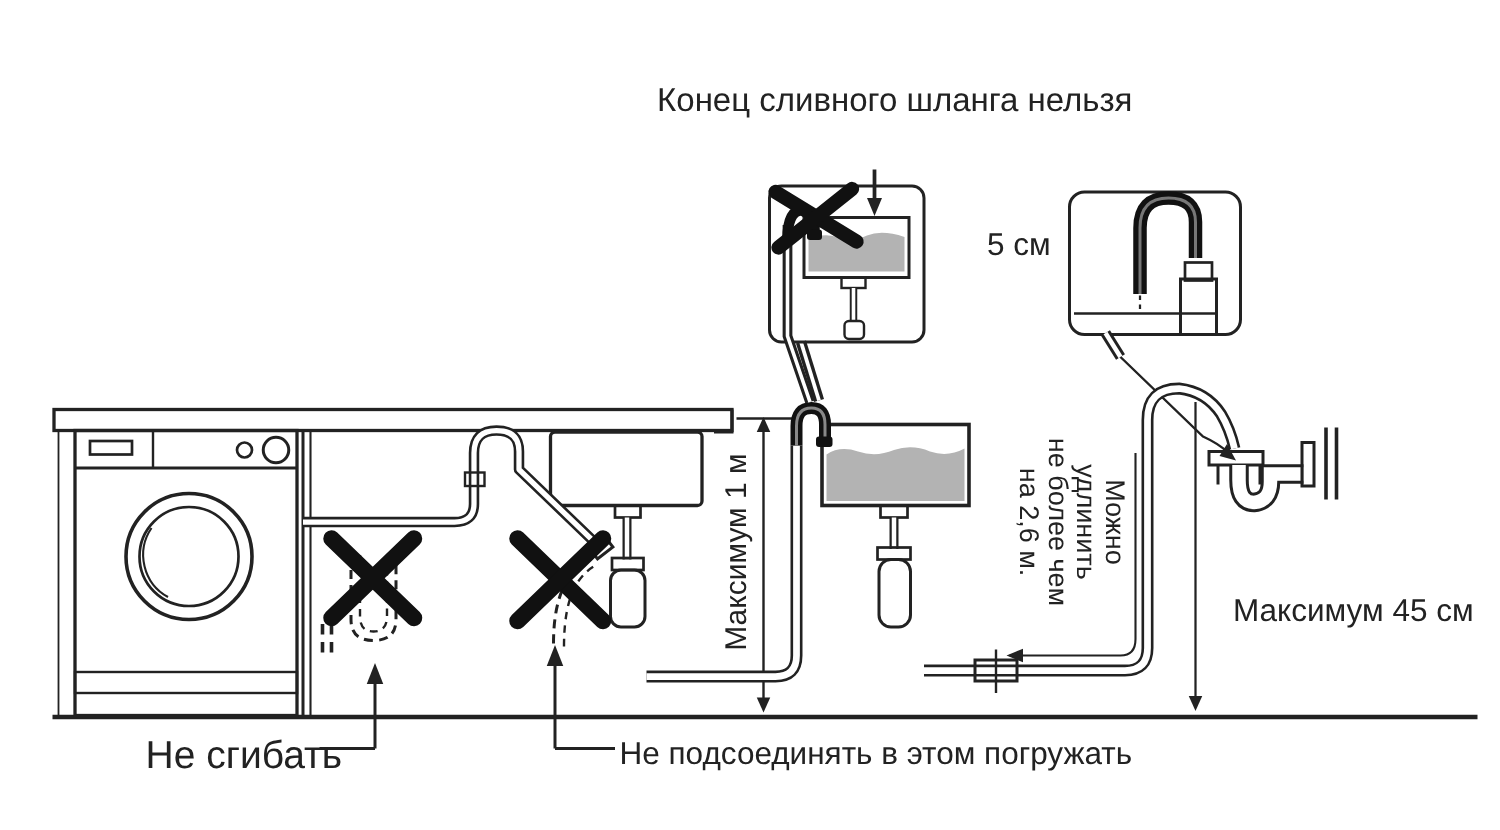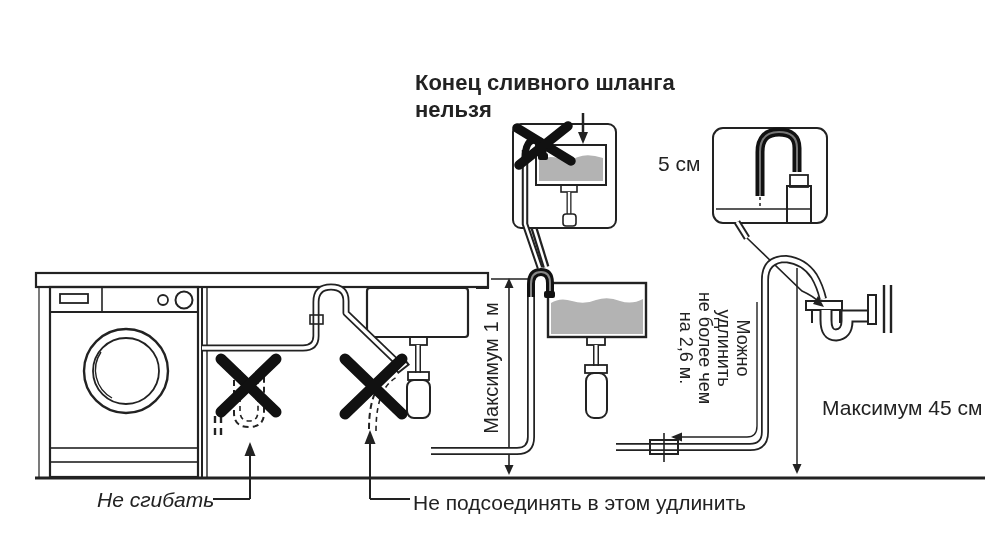--- a/index.html
+++ b/index.html
@@ -3,21 +3,21 @@
 <meta charset="utf-8">
 <style>
   :root{
     --ink:#222; --water:#b3b3b3; --sink-fill:#e3e3e3; --body-fill:#f1f1f1;
   }
   html,body{margin:0;padding:0;background:#fff;}
   #stage{position:relative;width:1000px;height:553px;background:#fff;overflow:hidden;
          font-family:"Liberation Sans","DejaVu Sans",sans-serif;color:var(--ink);}
   #stage svg{position:absolute;left:0;top:0;}
   .lbl{position:absolute;white-space:nowrap;color:var(--ink);font-weight:500;}
-  .title{font-size:22px;line-height:27px;text-align:left;white-space:normal;font-weight:700;margin-top:16px;}
+  .title{font-size:22px;line-height:27px;text-align:right;white-space:normal;font-weight:400;}
   .rot-ccw{transform:rotate(-90deg);text-align:center;}
   .rot-cw{transform:rotate(90deg);text-align:center;line-height:19px;white-space:normal;}
   .bgwhite{background:#fff;padding:0 3px;}
   .s{stroke:var(--ink);fill:none;}
 </style>
 </head>
 <body>
 
 <div id="stage">
 
@@ -197,17 +197,17 @@
 <div class="lbl rot-cw" style="left:658px;top:319px;width:130px;height:58px;font-size:18px;">
   <div>Можно удлинить</div>
   <div>не более чем</div>
   <div>на 2,6 м.</div>
 </div>
 
 <div class="lbl" style="left:822px;top:395px;font-size:21px;line-height:26px;">
   <div>Максимум 45 см</div>
 </div>
 
-<div class="lbl" style="left:97px;top:488px;font-size:21px;font-style:italic;">Не сгибать</div>
-
-<div class="lbl" style="left:413px;top:491px;font-size:21px;">Не подсоединять в этом удлинить</div>
+<div class="lbl" style="left:97px;top:488px;font-size:26px;">Не сгибать</div>
+
+<div class="lbl" style="left:413px;top:491px;font-size:21px;">Не подсоединять в этом погружать</div>
 
 </div>
 
 </body></html>

